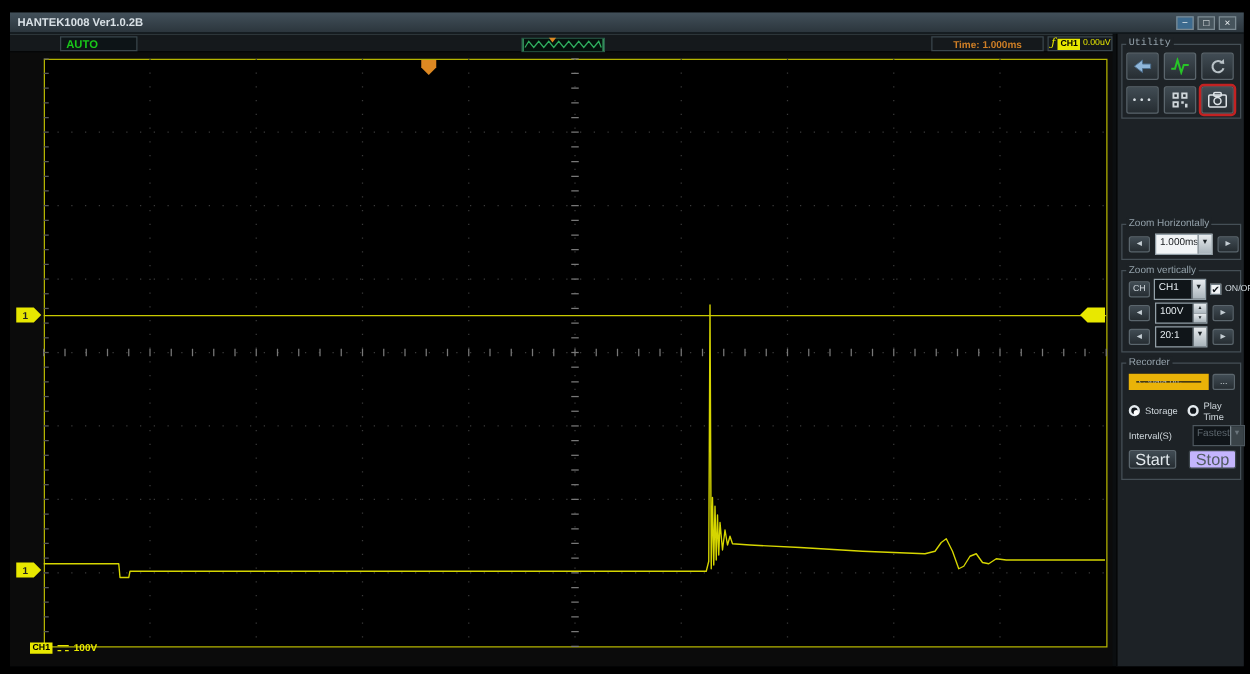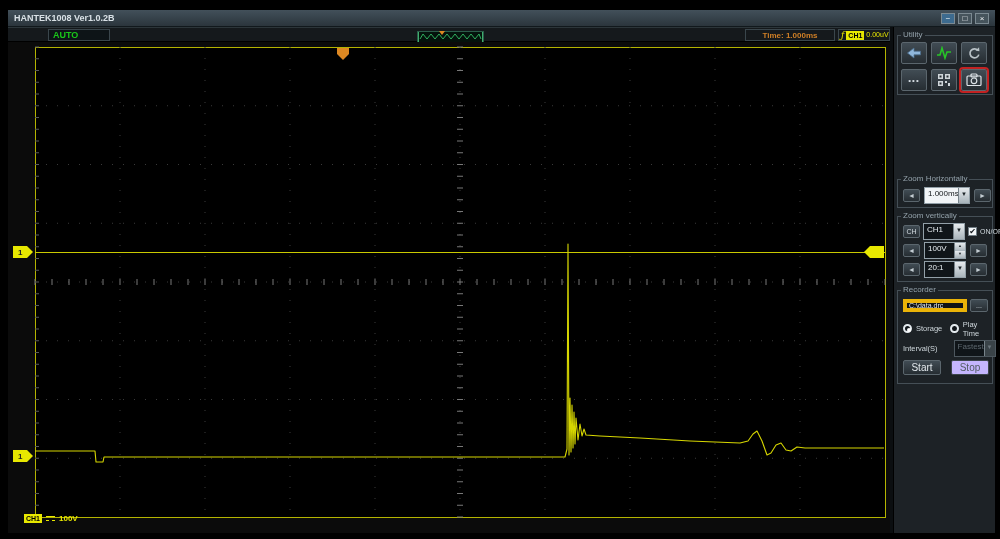--- a/index.html
+++ b/index.html
@@ -67,23 +67,23 @@
   .combo.light { background:#f2f5f7; }
   .combo.light .val { color:#15191c; }
   .combo.disabled { border-color:#4d575e; }
   .combo.disabled .val { color:#5d676e; }
   .combo.disabled .drop { background:#3a4348; color:#6b757c; }
   .spin { width:11px; display:flex; flex-direction:column; border-left:1px solid #78848b; }
   .spin span { flex:1; background:linear-gradient(#e7ebee,#a9b4bb); font-size:4px; text-align:center; line-height:6px; color:#1c2327; }
   .checkbox { width:9px; height:9px; background:#f2f5f7; border:1px solid #707c84;
     font-size:8px; line-height:8px; text-align:center; color:#10151a; }
   .small-label { font-size:8px; color:#cfd7dc; }
-  .textfield { height:13px; background:#0f1316; border:4px solid #eab308; color:#e6ecf0;
+  .textfield { height:13px; background:#0f1316; border:6px solid #eab308; color:#e6ecf0;
     font-size:7px; padding:0 2px; font-family:"Liberation Sans", sans-serif; }
-  .push-btn { width:38px; height:15px; font-size:10px; color:#e3e9ed; }
+  .push-btn { width:38px; height:15px; font-size:13px; color:#e3e9ed; }
   .push-btn.disabled { background:#c4b5fd; border-color:#3c454b; color:#525c63; }
 </style>
 </head>
 <body>
 
 <div id="window">
 
   <div id="titlebar">
     <span class="app-title">HANTEK1008 Ver1.0.2B</span>
     <span class="win-btns">
@@ -275,21 +275,21 @@
       </svg>
     <div class="ch-readout">
       <span class="ch-badge">CH1</span>
       <span class="dc-sym"></span>
       <span class="ch-volts">100V</span>
     </div>
   </div>
 
   <div id="sidebar">
 
-    <div class="group" style="top:8px; height:60px;">
+    <div class="group" style="top:8px; height:60px;font-family:Liberation Mono, monospace;">
       <span class="group-label">Utility</span>
       <div class="u-row" style="top:6px;">
         <div class="btn ubtn">
           <svg width="16" height="14" viewBox="0 0 16 14">
             <path d="M1.5 7 8 2v3.2h6.5v3.6H8V12z" fill="#8fb6da" stroke="#4d6f8e" stroke-width="0.8"></path>
           </svg>
         </div>
         <div class="btn ubtn">
           <svg width="16" height="14" viewBox="0 0 16 14">
             <polyline points="1,9 4,9 6,2 9,12 11,6 15,6" fill="none" stroke="#27c427" stroke-width="1.6"></polyline>

